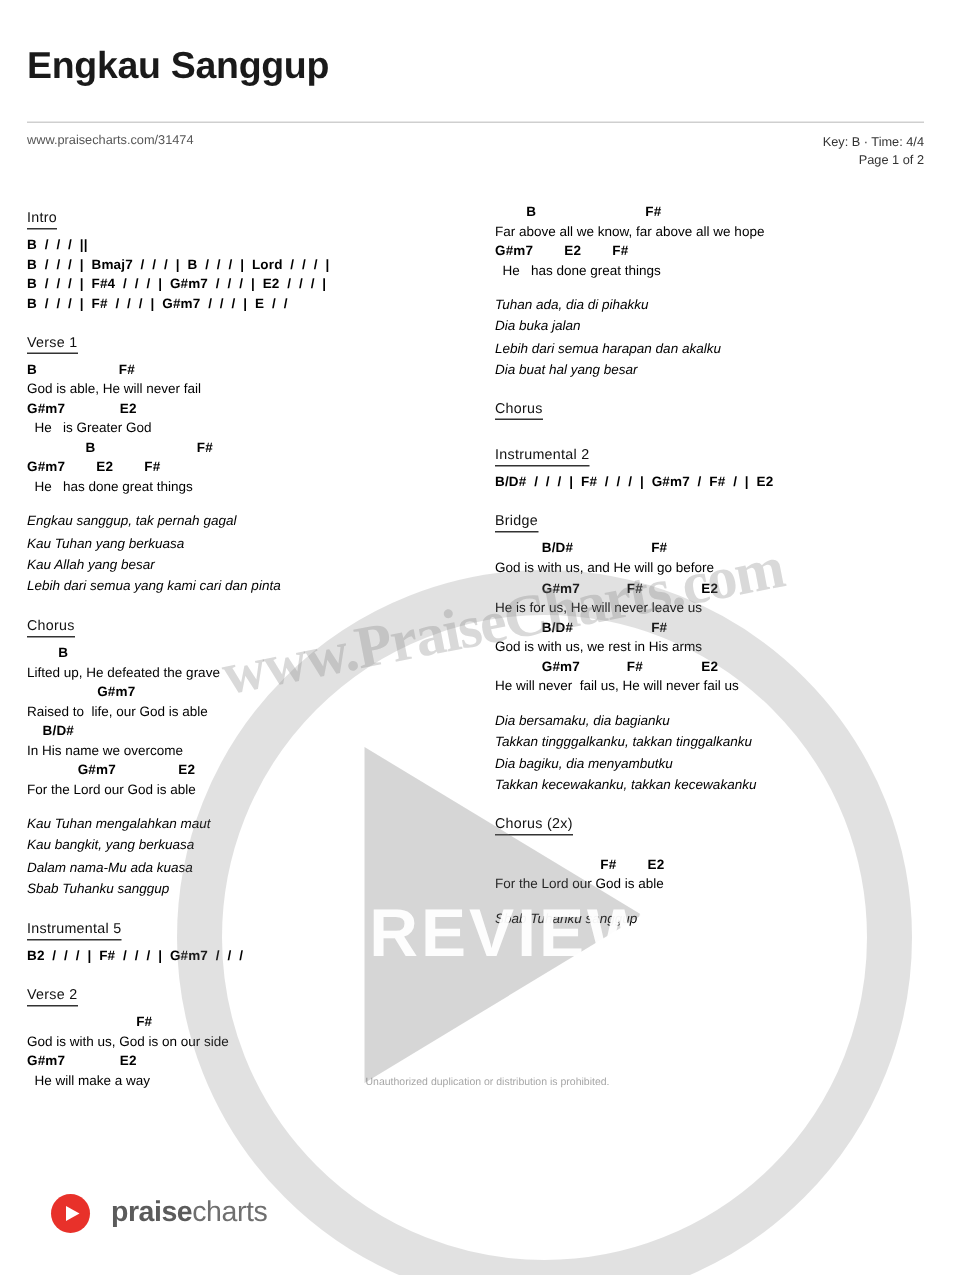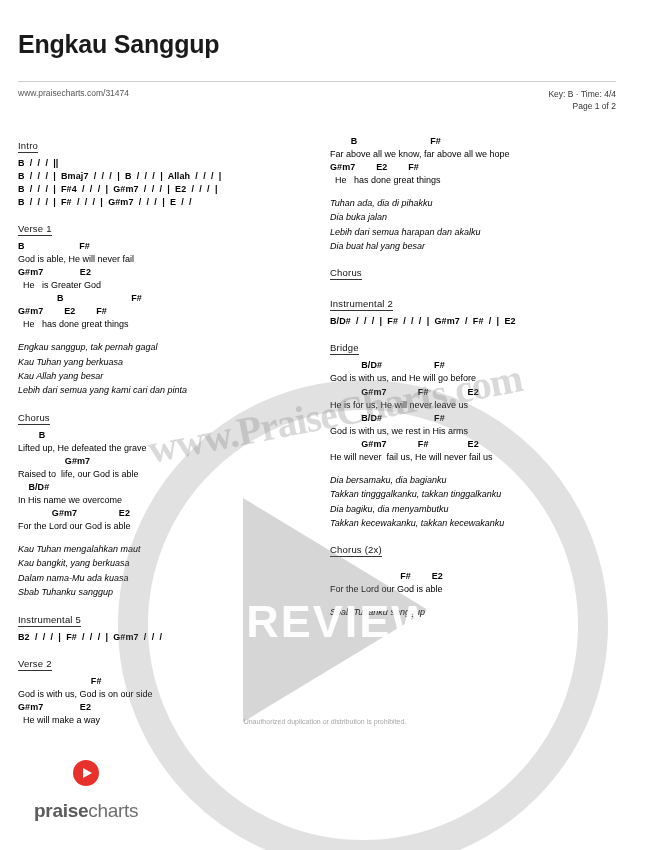--- a/index.html
+++ b/index.html
@@ -156,21 +156,20 @@
     color: rgba(90,90,90,0.55);
   }
   
   .footer {
     position: absolute;
     left: 34px;
     bottom: 28px;
     display: flex;
     align-items: center;
     gap: 14px;
-    flex-direction: column;
   }
   .logo-circle {
     width: 26px;
     height: 26px;
     border-radius: 50%;
     background: #e8312a;
     display: flex;
     align-items: center;
     justify-content: center;
   }
@@ -204,21 +203,21 @@
     <div class="meta-right">
       <div>Key: B · Time: 4/4</div>
       <div>Page 1 of 2</div>
     </div>
   </div>
 
   <div class="columns">
     <div class="col" id="col-left">
         <div><div class="section-label">Intro</div></div>
         <div class="chords">B  /  /  /  ||</div>
-        <div class="chords">B  /  /  /  |  Bmaj7  /  /  /  |  B  /  /  /  |  Allah  /  /  /  |</div>
+        <div class="chords">B  /  /  /  |  Bmaj7  /  /  /  |  B  /  /  /  |  Lord  /  /  /  |</div>
         <div class="chords">B  /  /  /  |  F#4  /  /  /  |  G#m7  /  /  /  |  E2  /  /  /  |</div>
         <div class="chords">B  /  /  /  |  F#  /  /  /  |  G#m7  /  /  /  |  E  /  /</div>
         <div class="spacer"></div>
         <div><div class="section-label">Verse 1</div></div>
         <div class="chords">B                     F#</div>
         <div class="lyric">God is able, He will never fail</div>
         <div class="chords">G#m7              E2</div>
         <div class="lyric">  He   is Greater God</div>
         <div class="chords">               B                          F#</div>
         <div class="chords">G#m7        E2        F#</div>

